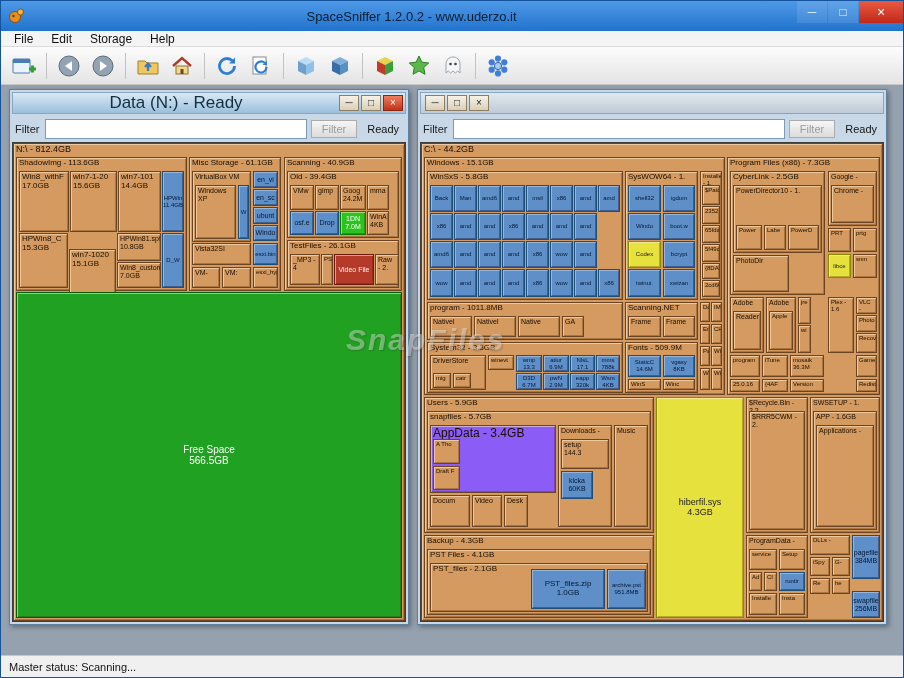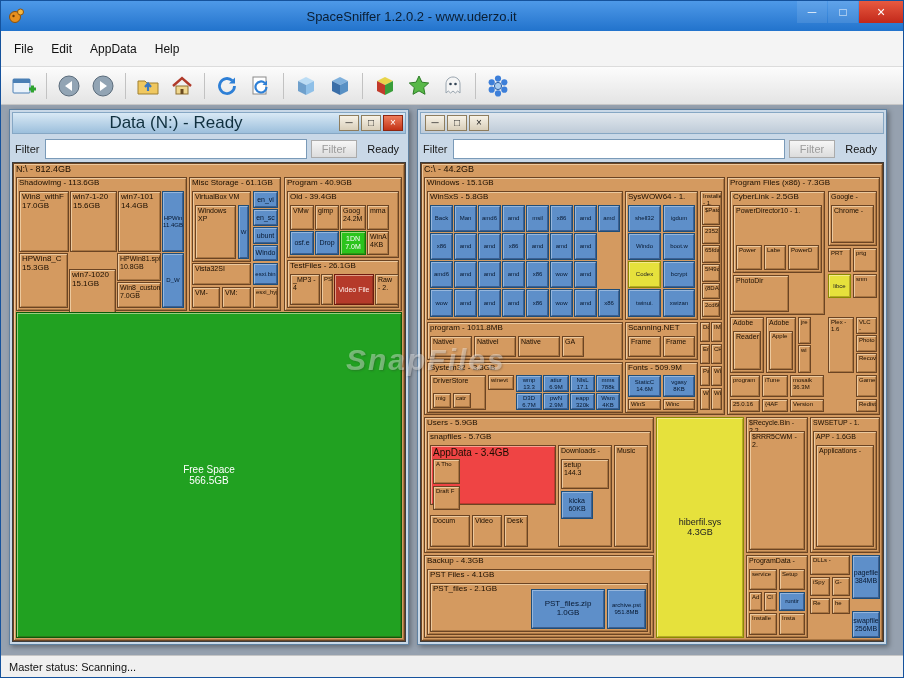--- a/index.html
+++ b/index.html
@@ -7,21 +7,21 @@
   body{font-family:"Liberation Sans",sans-serif;background:#F0F0F0}
   .app{width:904px;height:678px;border:1px solid #15529C;display:flex;flex-direction:column;background:#F0F0F0}
 
   .titlebar{height:30px;background:linear-gradient(#4E99E8,#2273CC);display:flex;align-items:center;padding-left:6px;flex:0 0 auto}
   .appicon{width:20px;height:20px;flex:0 0 auto}
   .title{flex:1;text-align:center;font-size:13px;color:#0A1E33}
   .winbtns{display:flex;align-self:flex-start}
   .winbtn{width:30px;height:22px;display:flex;align-items:center;justify-content:center;font-size:12px;color:#EAF2FB;background:rgba(255,255,255,.10);margin-left:1px}
   .winbtn.close{background:linear-gradient(#E85A40,#C2281A);width:44px;color:#fff;font-size:14px}
 
-  .menubar{height:36px;background:#F4F4F4;border-bottom:1px solid #DCDCDC;display:flex;align-items:center;padding:0 4px;flex:0 0 auto}
+  .menubar{height:16px;background:#F4F4F4;border-bottom:1px solid #DCDCDC;display:flex;align-items:center;padding:0 4px;flex:0 0 auto}
   .menu-item{padding:3px 9px;font-size:12px;color:#111}
 
   .toolbar{height:38px;background:linear-gradient(#FCFCFC,#E4E4E4);border-bottom:1px solid #C6C6C6;display:flex;align-items:center;padding:0 6px;flex:0 0 auto}
   .tbtn{width:34px;height:30px;display:flex;align-items:center;justify-content:center;border:1px solid transparent;border-radius:2px}
   .tsep{width:1px;height:26px;background:#C2C2C2;margin:0 5px}
 
   .mdi{flex:1;position:relative;background:#96A1AF;overflow:hidden}
   .watermark{position:absolute;left:345px;top:238px;font-size:30px;font-style:italic;font-weight:bold;color:rgba(255,255,255,.38);text-shadow:1px 1px 2px rgba(40,40,40,.25);pointer-events:none;z-index:40;letter-spacing:2px}
 
   .childwin{position:absolute;top:4px;border:1px solid #5F81A1;background:#C9D8E7;padding:2px;box-shadow:2px 2px 5px rgba(0,0,0,.35)}
@@ -69,21 +69,21 @@
     <div class="winbtns">
       <div class="winbtn">─</div>
       <div class="winbtn">□</div>
       <div class="winbtn close">×</div>
     </div>
   </div>
 
   <div class="menubar">
     <span class="menu-item">File</span>
     <span class="menu-item">Edit</span>
-    <span class="menu-item">AppData</span>
+    <span class="menu-item">Storage</span>
     <span class="menu-item">Help</span>
   </div>
 
   <div class="toolbar">
     <div class="tbtn">
       <svg width="26" height="24" viewBox="0 0 26 24">
         <rect x="2" y="5" width="17" height="14" rx="1" fill="#EAF2FA" stroke="#4A7FB5"></rect>
         <rect x="2" y="5" width="17" height="4" fill="#4A7FB5"></rect>
         <path d="M18 15h7M21.5 11.5v7" stroke="#2FA32F" stroke-width="3"></path>
       </svg>
@@ -271,21 +271,21 @@
           <div class="blk dir" style="left: 209px; top: 124px; width: 29px; height: 21px; background: rgb(212, 154, 96); font-size: 7px;">
             <span class="lbl">VM:</span>
           </div>
           <div class="blk file ctr" style="left: 240px; top: 100px; width: 25px; height: 22px; background: rgb(94, 143, 201); font-size: 6px;">
             <span class="lbl">esxi.bin</span>
           </div>
           <div class="blk dir" style="left: 240px; top: 124px; width: 25px; height: 21px; background: rgb(212, 154, 96); font-size: 6px;">
             <span class="lbl">esxi_hyp</span>
           </div>
           <div class="blk dir" style="left: 271px; top: 14px; width: 118px; height: 134px; background: rgb(212, 154, 96); font-size: 8px;">
-            <span class="lbl">Program - 40.9GB</span>
+            <span class="lbl">Scanning - 40.9GB</span>
           </div>
           <div class="blk dir" style="left: 274px; top: 28px; width: 112px; height: 67px; background: rgb(212, 154, 96); font-size: 8px;">
             <span class="lbl">Old - 39.4GB</span>
           </div>
           <div class="blk dir" style="left: 277px; top: 42px; width: 24px; height: 25px; background: rgb(212, 154, 96); font-size: 7px;">
             <span class="lbl">VMw</span>
           </div>
           <div class="blk dir" style="left: 302px; top: 42px; width: 24px; height: 25px; background: rgb(212, 154, 96); font-size: 7px;">
             <span class="lbl">gimp</span>
           </div>
@@ -697,21 +697,21 @@
           </div>
           <div class="blk dir" style="left: 435px; top: 236px; width: 21px; height: 13px; background: rgb(212, 154, 96); font-size: 6px;">
             <span class="lbl">Redist</span>
           </div>
           <div class="blk dir" style="left: 3px; top: 254px; width: 230px; height: 136px; background: rgb(212, 154, 96); font-size: 8px;">
             <span class="lbl">Users - 5.9GB</span>
           </div>
           <div class="blk dir" style="left: 6px; top: 268px; width: 224px; height: 119px; background: rgb(212, 154, 96); font-size: 8px;">
             <span class="lbl">snapfiles - 5.7GB</span>
           </div>
-          <div class="blk dir" style="left: 9px; top: 282px; width: 126px; height: 60px; background: #ef4444; font-size: 10px;">
+          <div class="blk dir" style="left: 9px; top: 282px; width: 126px; height: 68px; background: #8b5cf6; font-size: 12px;">
             <span class="lbl">AppData - 3.4GB</span>
           </div>
           <div class="blk dir" style="left: 12px; top: 296px; width: 27px; height: 25px; background: rgb(212, 154, 96); font-size: 6px;">
             <span class="lbl">A Tho</span>
           </div>
           <div class="blk dir" style="left: 12px; top: 323px; width: 27px; height: 24px; background: rgb(212, 154, 96); font-size: 6px;">
             <span class="lbl">Draft F</span>
           </div>
           <div class="blk dir" style="left: 9px; top: 352px; width: 40px; height: 32px; background: rgb(212, 154, 96); font-size: 7px;">
             <span class="lbl">Docum</span>

